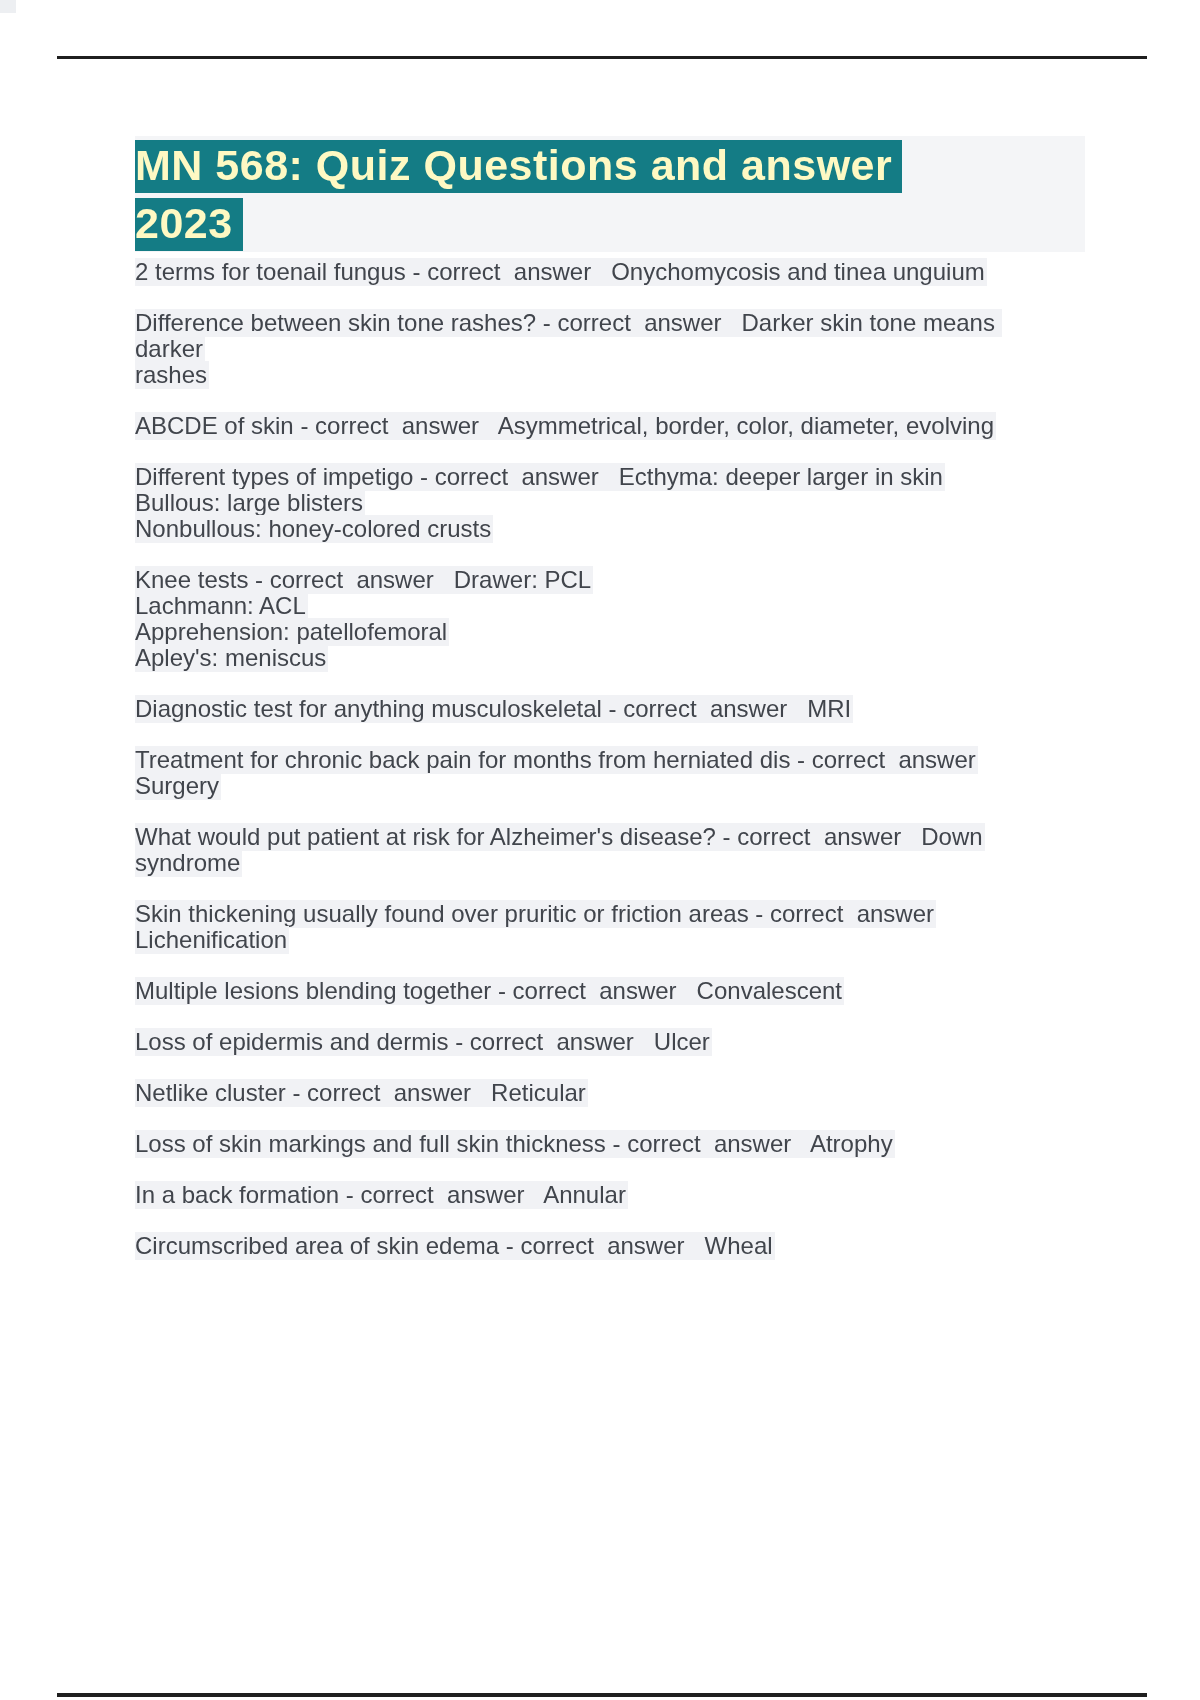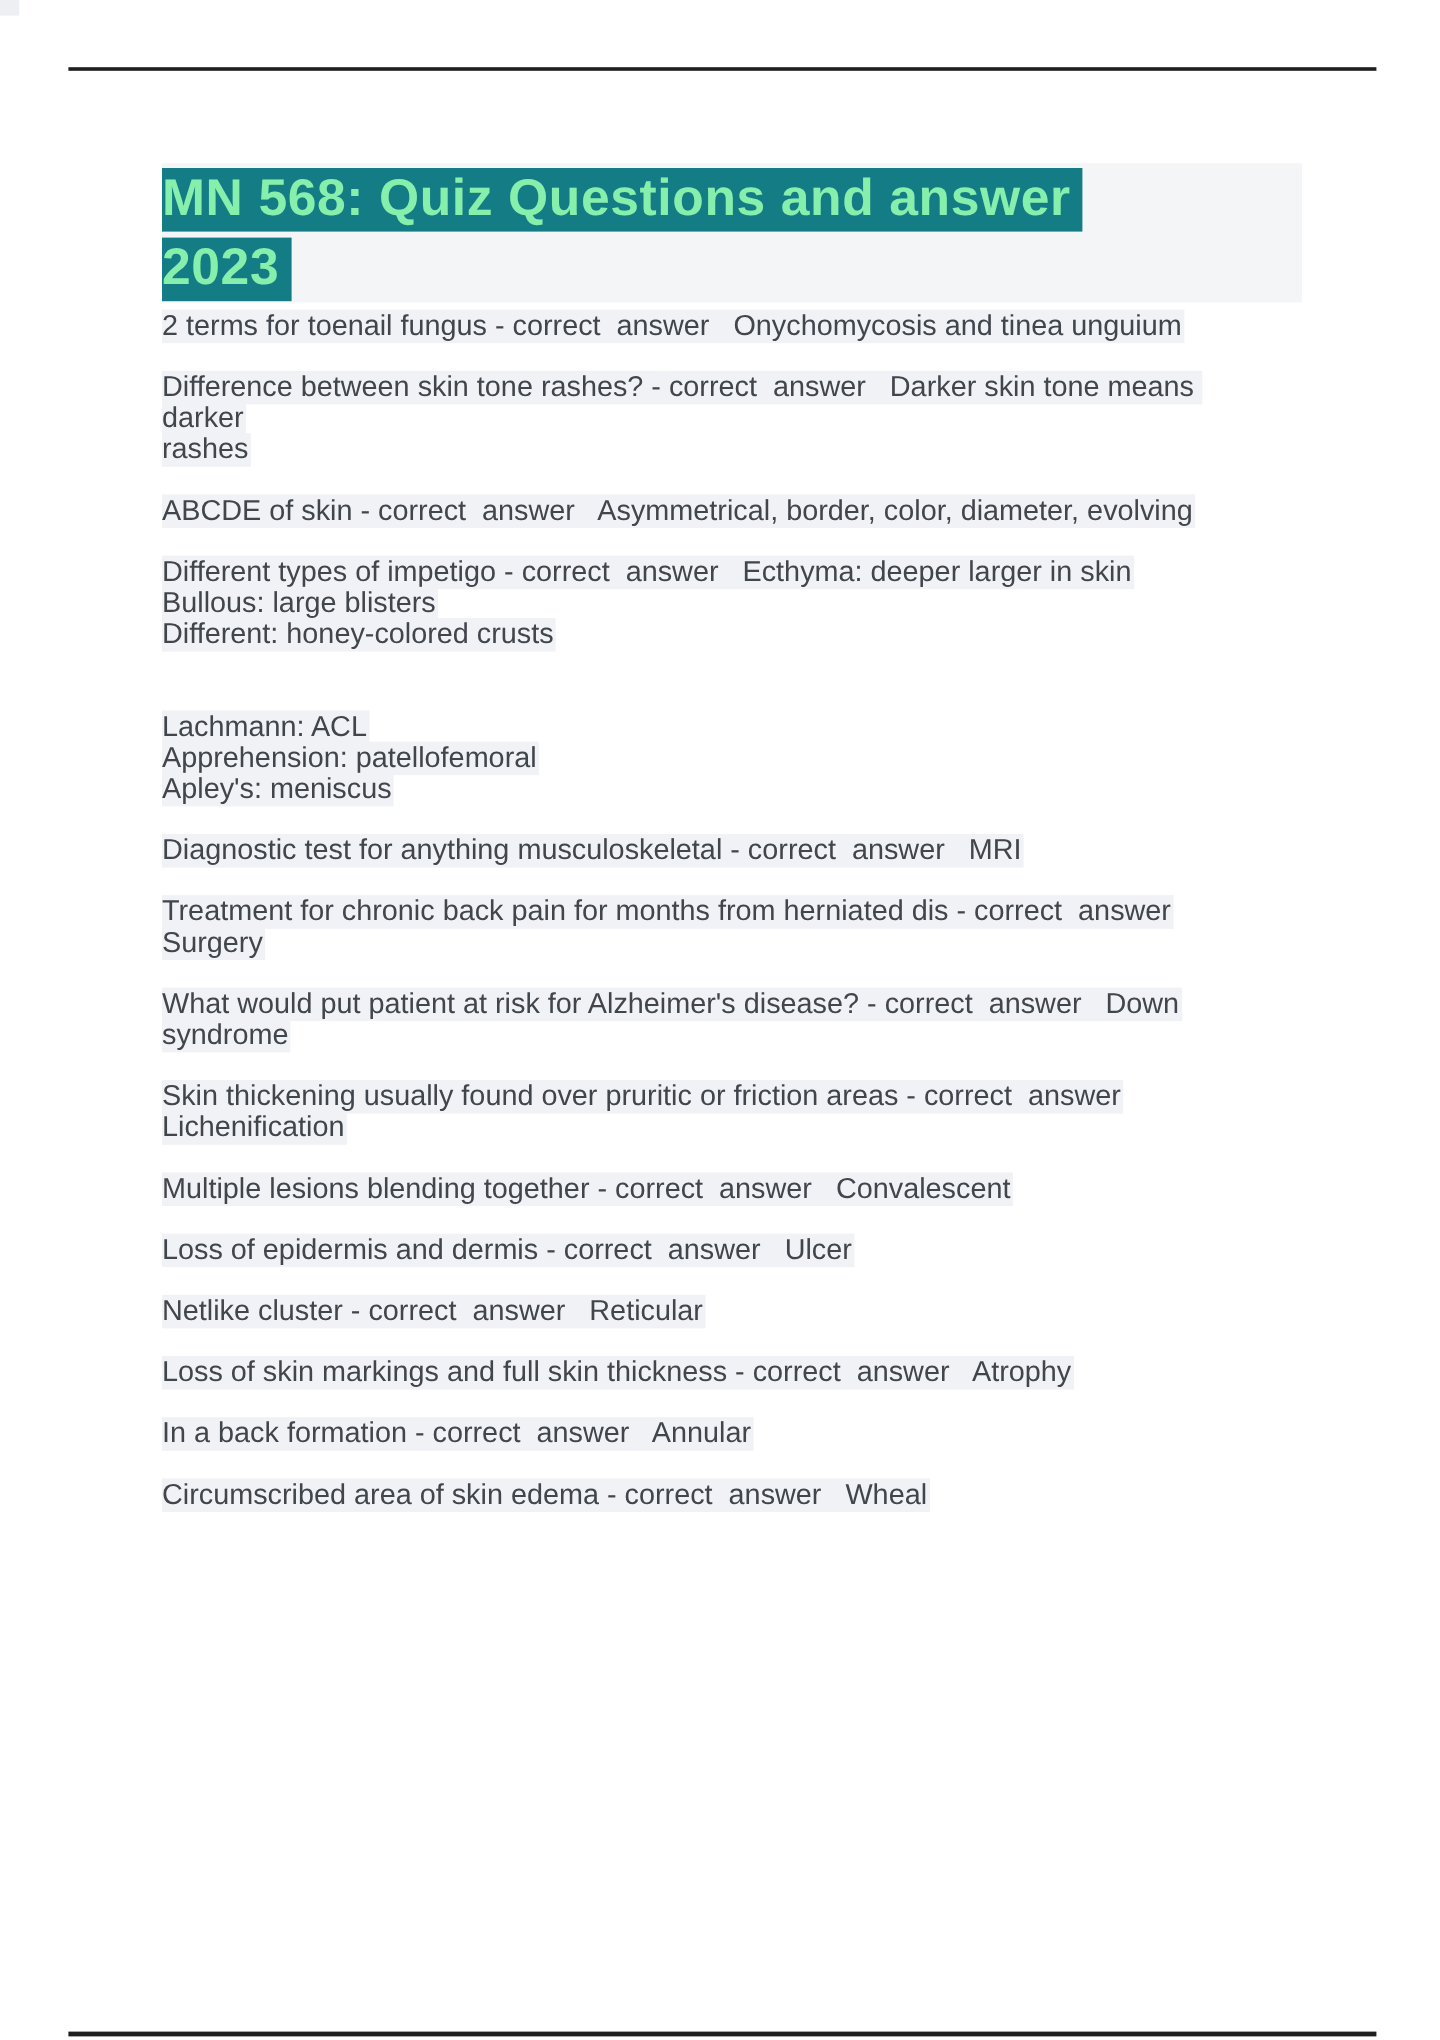--- a/index.html
+++ b/index.html
@@ -36,21 +36,21 @@
     width: 950px;
     min-height: 116px;
     background: var(--band, #f4f5f7);
   }
   h1.doc-title {
     margin: 0;
     padding: 0;
     font-size: 43px;
     line-height: 58px;
     font-weight: bold;
-    color: #86efac;
+    color: #fef9c3;
     letter-spacing: 0.5px;
   }
   .title-hl {
     background: var(--accent, #147c85);
     padding: 1px 10px 4px 0;
   }
 
   .qa-list {
     position: absolute;
     left: 135px;
@@ -79,22 +79,22 @@
   <div class="rule rule-top"></div>
 
   <div class="title-band">
     <h1 class="doc-title"><span class="title-hl">MN 568: Quiz Questions and answer</span><br><span class="title-hl">2023</span></h1>
   </div>
 
   <div class="qa-list">
       <p class="qa-item"><span class="hl-line">2 terms for toenail fungus - correct  answer   Onychomycosis and tinea unguium</span></p>
       <p class="qa-item"><span class="hl-line">Difference between skin tone rashes? - correct  answer   Darker skin tone means darker</span><br><span class="hl-line">rashes</span></p>
       <p class="qa-item"><span class="hl-line">ABCDE of skin - correct  answer   Asymmetrical, border, color, diameter, evolving</span></p>
-      <p class="qa-item"><span class="hl-line">Different types of impetigo - correct  answer   Ecthyma: deeper larger in skin</span><br><span class="hl-line">Bullous: large blisters</span><br><span class="hl-line">Different: honey-colored crusts</span></p>
-      <p class="qa-item"><br><span class="hl-line">Lachmann: ACL</span><br><span class="hl-line">Apprehension: patellofemoral</span><br><span class="hl-line">Apley's: meniscus</span></p>
+      <p class="qa-item"><span class="hl-line">Different types of impetigo - correct  answer   Ecthyma: deeper larger in skin</span><br><span class="hl-line">Bullous: large blisters</span><br><span class="hl-line">Nonbullous: honey-colored crusts</span></p>
+      <p class="qa-item"><span class="hl-line">Knee tests - correct  answer   Drawer: PCL</span><br><span class="hl-line">Lachmann: ACL</span><br><span class="hl-line">Apprehension: patellofemoral</span><br><span class="hl-line">Apley's: meniscus</span></p>
       <p class="qa-item"><span class="hl-line">Diagnostic test for anything musculoskeletal - correct  answer   MRI</span></p>
       <p class="qa-item"><span class="hl-line">Treatment for chronic back pain for months from herniated dis - correct  answer</span><br><span class="hl-line">Surgery</span></p>
       <p class="qa-item"><span class="hl-line">What would put patient at risk for Alzheimer's disease? - correct  answer   Down</span><br><span class="hl-line">syndrome</span></p>
       <p class="qa-item"><span class="hl-line">Skin thickening usually found over pruritic or friction areas - correct  answer</span><br><span class="hl-line">Lichenification</span></p>
       <p class="qa-item"><span class="hl-line">Multiple lesions blending together - correct  answer   Convalescent</span></p>
       <p class="qa-item"><span class="hl-line">Loss of epidermis and dermis - correct  answer   Ulcer</span></p>
       <p class="qa-item"><span class="hl-line">Netlike cluster - correct  answer   Reticular</span></p>
       <p class="qa-item"><span class="hl-line">Loss of skin markings and full skin thickness - correct  answer   Atrophy</span></p>
       <p class="qa-item"><span class="hl-line">In a back formation - correct  answer   Annular</span></p>
       <p class="qa-item"><span class="hl-line">Circumscribed area of skin edema - correct  answer   Wheal</span></p>

